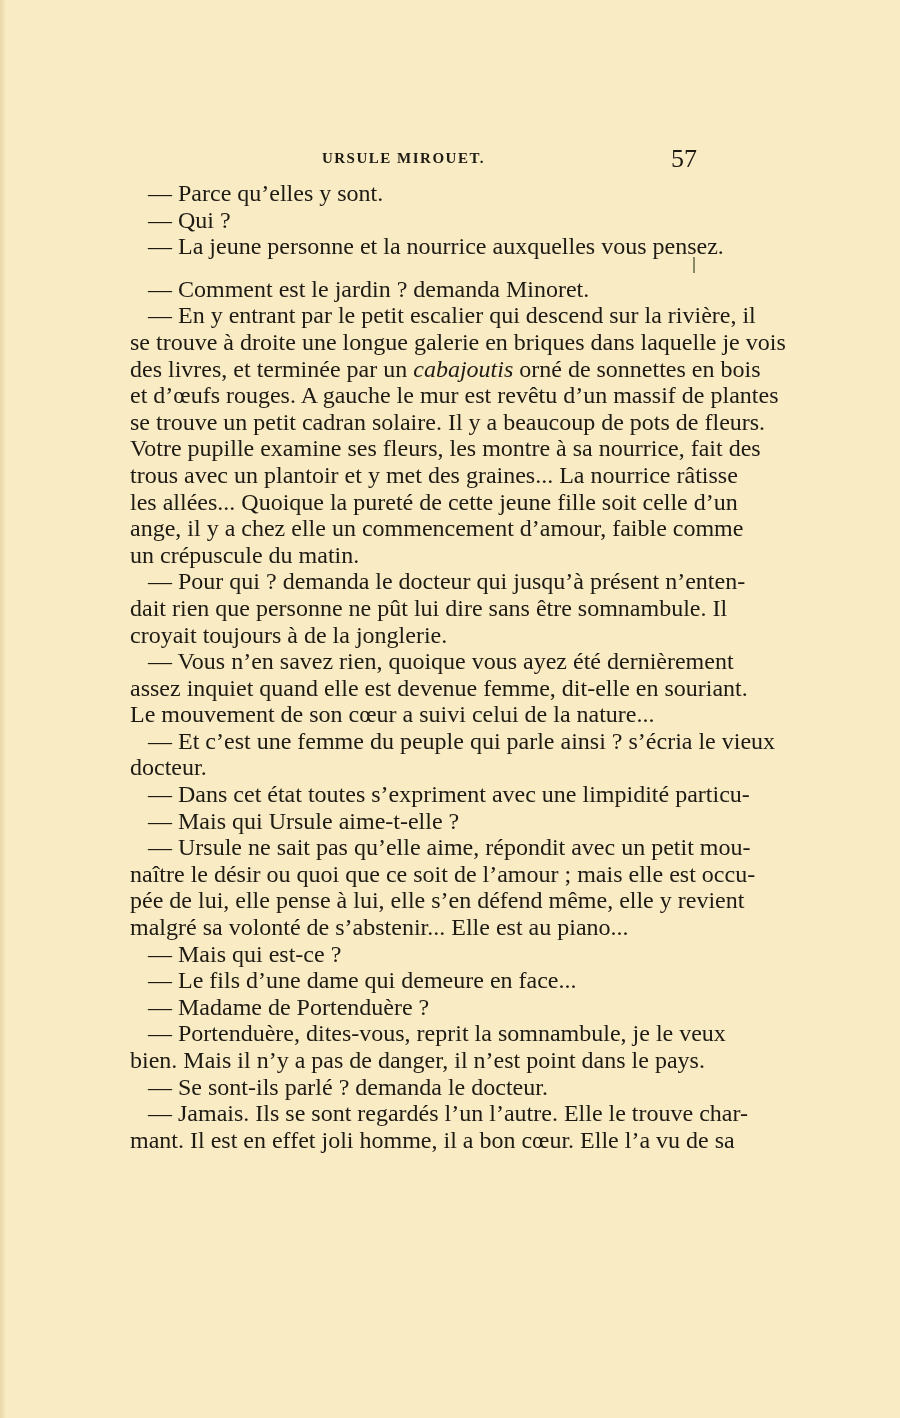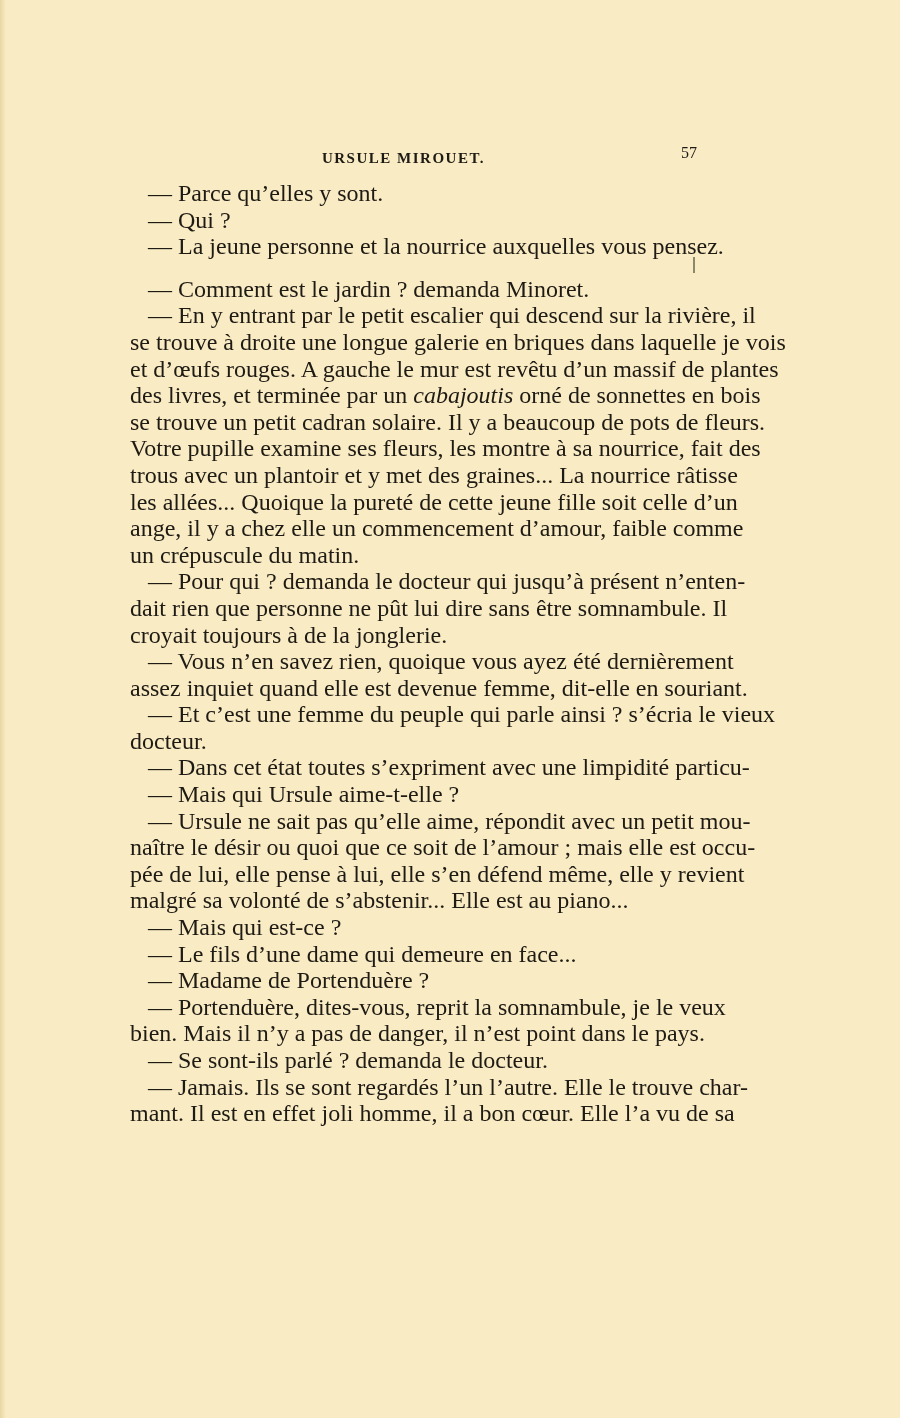--- a/index.html
+++ b/index.html
@@ -16,21 +16,21 @@
   }
   .running-head {
     position: absolute; left: 130px; top: 146px; width: 567px; height: 26px;
   }
   .running-title {
     position: absolute; left: 0; right: 0; text-align: center;
     font-size: 15px; letter-spacing: 1.5px; font-weight: bold; top: 4px;
     padding-right: 20px;
   }
   .page-number {
-    position: absolute; right: 0; top: -2px; font-size: 16px; text-align: center;
+    position: absolute; right: 0; top: -2px; font-size: 26px; text-align: center;
   }
   .text-block {
     position: absolute; left: 130px; top: 180px; width: 567px;
     font-size: 24px; line-height: 26.6px;
     text-align: justify;
   }
   .para { margin: 0; text-indent: 18px; }
   .para .line { display: block; text-align: justify; text-align-last: justify; white-space: nowrap; }
   .para .line.last { text-align-last: left; }
   em.term { font-style: italic; }
@@ -60,37 +60,38 @@
     </p>
     <p class="para" style="text-indent: 0px;">
       <span class="line last" style="padding-left: 18px;">— La jeune personne et la nourrice auxquelles vous pensez.</span>
     </p>
     <p class="para" style="text-indent: 0px; margin-top: 16px;">
       <span class="line last" style="padding-left: 18px;">— Comment est le jardin ? demanda Minoret.</span>
     </p>
     <p class="para" style="text-indent: 0px;">
       <span class="line" style="padding-left: 18px;">— En y entrant par le petit escalier qui descend sur la rivière, il</span>
       <span class="line" style="text-indent: 0px;">se trouve à droite une longue galerie en briques dans laquelle je vois</span>
+      <span class="line" style="text-indent: 0px;">des livres, et terminée par un <em class="term">cabajoutis</em> orné de sonnettes en bois</span>
       <span class="line" style="text-indent: 0px;">et d’œufs rouges. A gauche le mur est revêtu d’un massif de plantes</span>
-      <span class="line" style="text-indent: 0px;">des livres, et terminée par un <em class="term">cabajoutis</em> orné de sonnettes en bois</span>
       <span class="line" style="text-indent: 0px;">se trouve un petit cadran solaire. Il y a beaucoup de pots de fleurs.</span>
       <span class="line" style="text-indent: 0px;">Votre pupille examine ses fleurs, les montre à sa nourrice, fait des</span>
       <span class="line" style="text-indent: 0px;">trous avec un plantoir et y met des graines... La nourrice râtisse</span>
       <span class="line" style="text-indent: 0px;">les allées... Quoique la pureté de cette jeune fille soit celle d’un</span>
       <span class="line" style="text-indent: 0px;">ange, il y a chez elle un commencement d’amour, faible comme</span>
       <span class="line last" style="text-indent: 0px;">un crépuscule du matin.</span>
     </p>
     <p class="para" style="text-indent: 0px;">
       <span class="line" style="padding-left: 18px;">— Pour qui ? demanda le docteur qui jusqu’à présent n’enten-</span>
       <span class="line" style="text-indent: 0px;">dait rien que personne ne pût lui dire sans être somnambule. Il</span>
       <span class="line last" style="text-indent: 0px;">croyait toujours à de la jonglerie.</span>
     </p>
     <p class="para" style="text-indent: 0px;">
       <span class="line" style="padding-left: 18px;">— Vous n’en savez rien, quoique vous ayez été dernièrement</span>
       <span class="line" style="text-indent: 0px;">assez inquiet quand elle est devenue femme, dit-elle en souriant.</span>
+      <span class="line last" style="text-indent: 0px;">Le mouvement de son cœur a suivi celui de la nature...</span>
     </p>
     <p class="para" style="text-indent: 0px;">
       <span class="line" style="padding-left: 18px;">— Et c’est une femme du peuple qui parle ainsi ? s’écria le vieux</span>
       <span class="line last" style="text-indent: 0px;">docteur.</span>
     </p>
     <p class="para" style="text-indent: 0px;">
       <span class="line" style="padding-left: 18px;">— Dans cet état toutes s’expriment avec une limpidité particu-</span>
     </p>
     <p class="para" style="text-indent: 0px;">
       <span class="line last" style="padding-left: 18px;">— Mais qui Ursule aime-t-elle ?</span>

